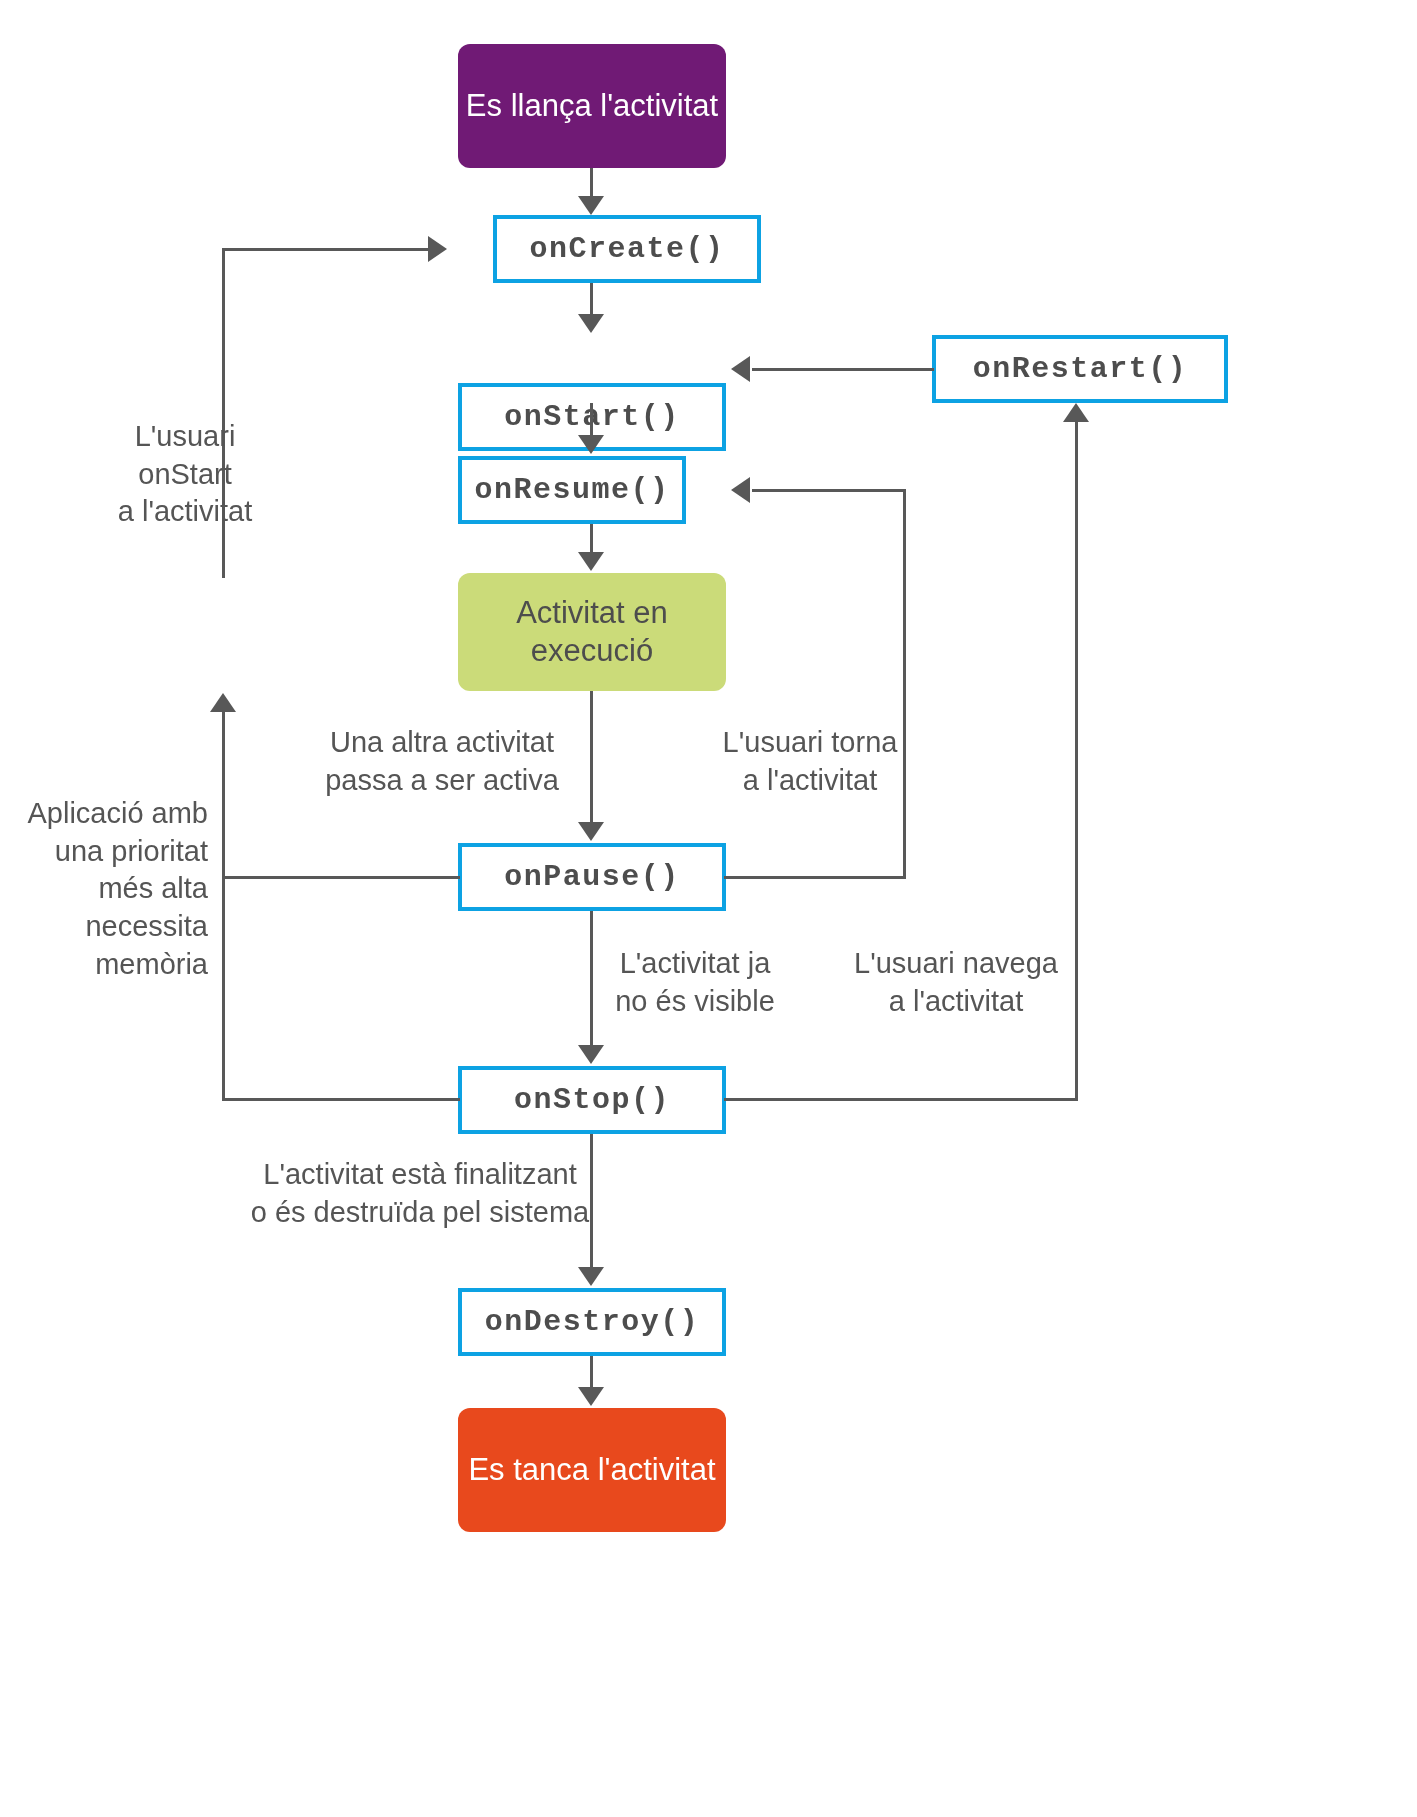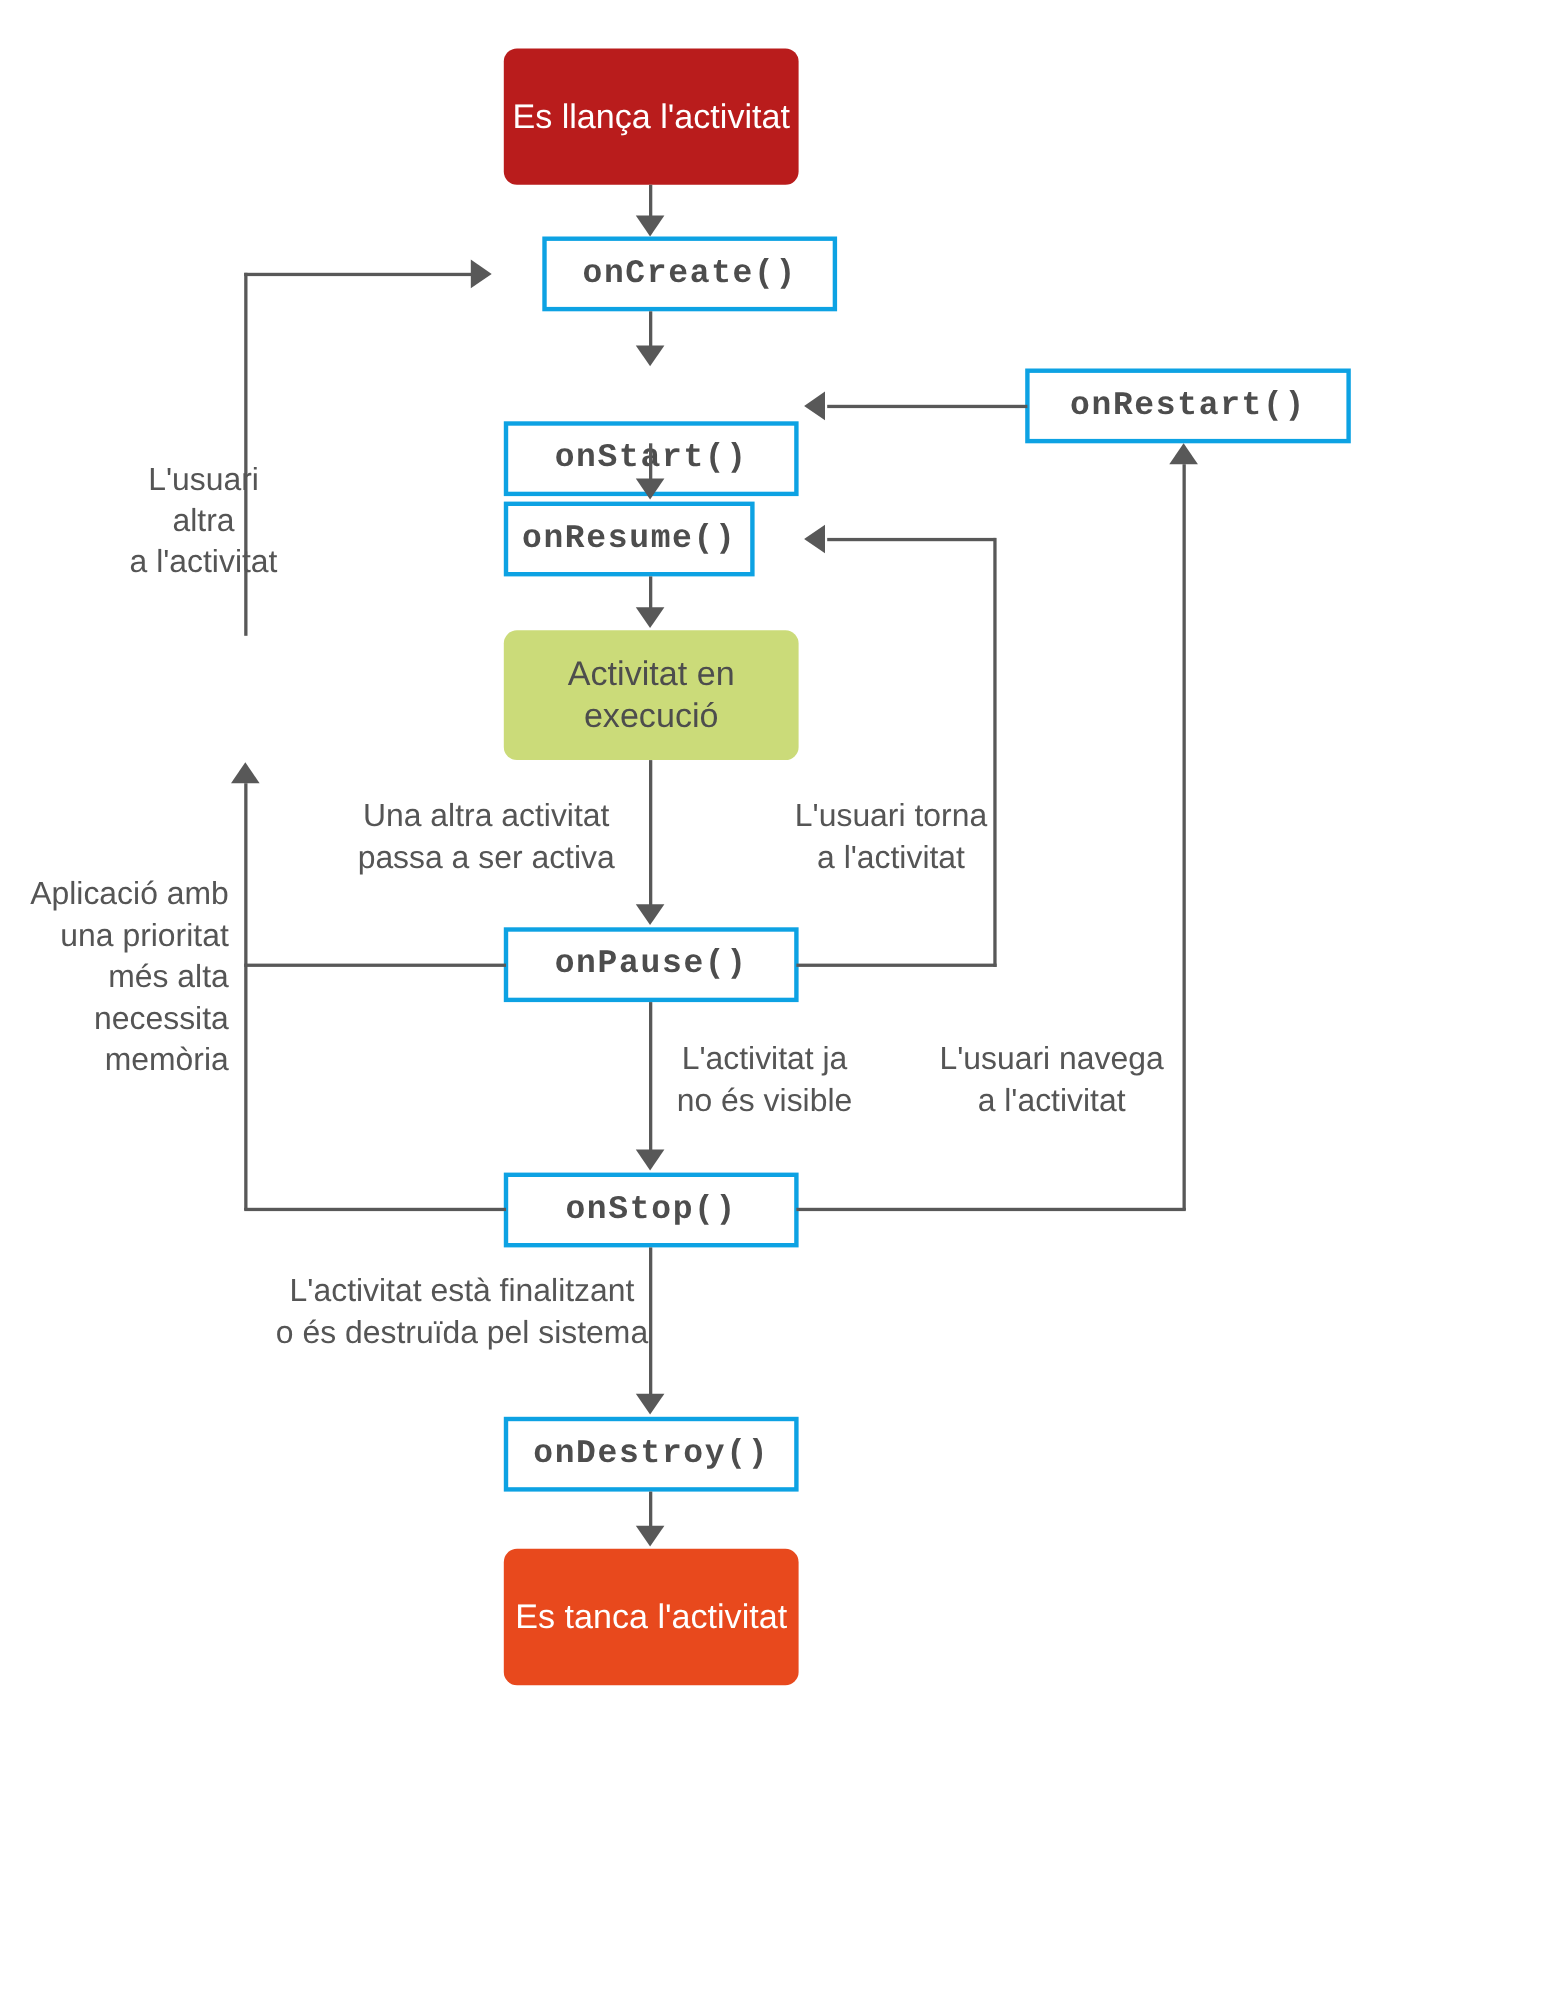--- a/index.html
+++ b/index.html
@@ -26,21 +26,21 @@
     justify-content: center;
     text-align: center;
     line-height: 1.22;
   }
   .node-rounded {
     border-radius: 12px;
     color: #ffffff;
     font-size: 31px;
     font-family: "Liberation Sans", sans-serif;
   }
-  .node-start  { background: #b91c1c; }
+  .node-start  { background: #701a75; }
   .node-end    { background: #e8491d; }
   .node-killed { background: #e8491d; }
   .node-running {
     background: #cbdb79;
     color: #4d4d4d;
     border-radius: 12px;
     font-size: 31px;
   }
   .node-method {
     background: #ffffff;
@@ -164,21 +164,21 @@
   <div class="arrow arrow-left" style="left:731px; top:477px;"></div>
 
   <div class="line hline" style="left:724px; top:1098px; width:354px; height:3px;"></div>
   <div class="line vline" style="left:1075px; top:422px; width:3px; height:678px;"></div>
   <div class="arrow arrow-up" style="left:1063px; top:403px;"></div>
 
   <div class="line hline" style="left:752px; top:368px; width:182px; height:3px;"></div>
   <div class="arrow arrow-left" style="left:731px; top:356px;"></div>
 
   <div class="label lbl-center" style="left:78px; top:418px; width:214px;">L'usuari
-altra
+onStart
 a l'activitat</div>
 
   <div class="label lbl-center" style="left:317px; top:724px; width:250px;">Una altra activitat
 passa a ser activa</div>
 
   <div class="label lbl-center" style="left:704px; top:724px; width:212px;">L'usuari torna
 a l'activitat</div>
 
   <div class="label lbl-right" style="left:10px; top:795px; width:198px;">Aplicació amb
 una prioritat

